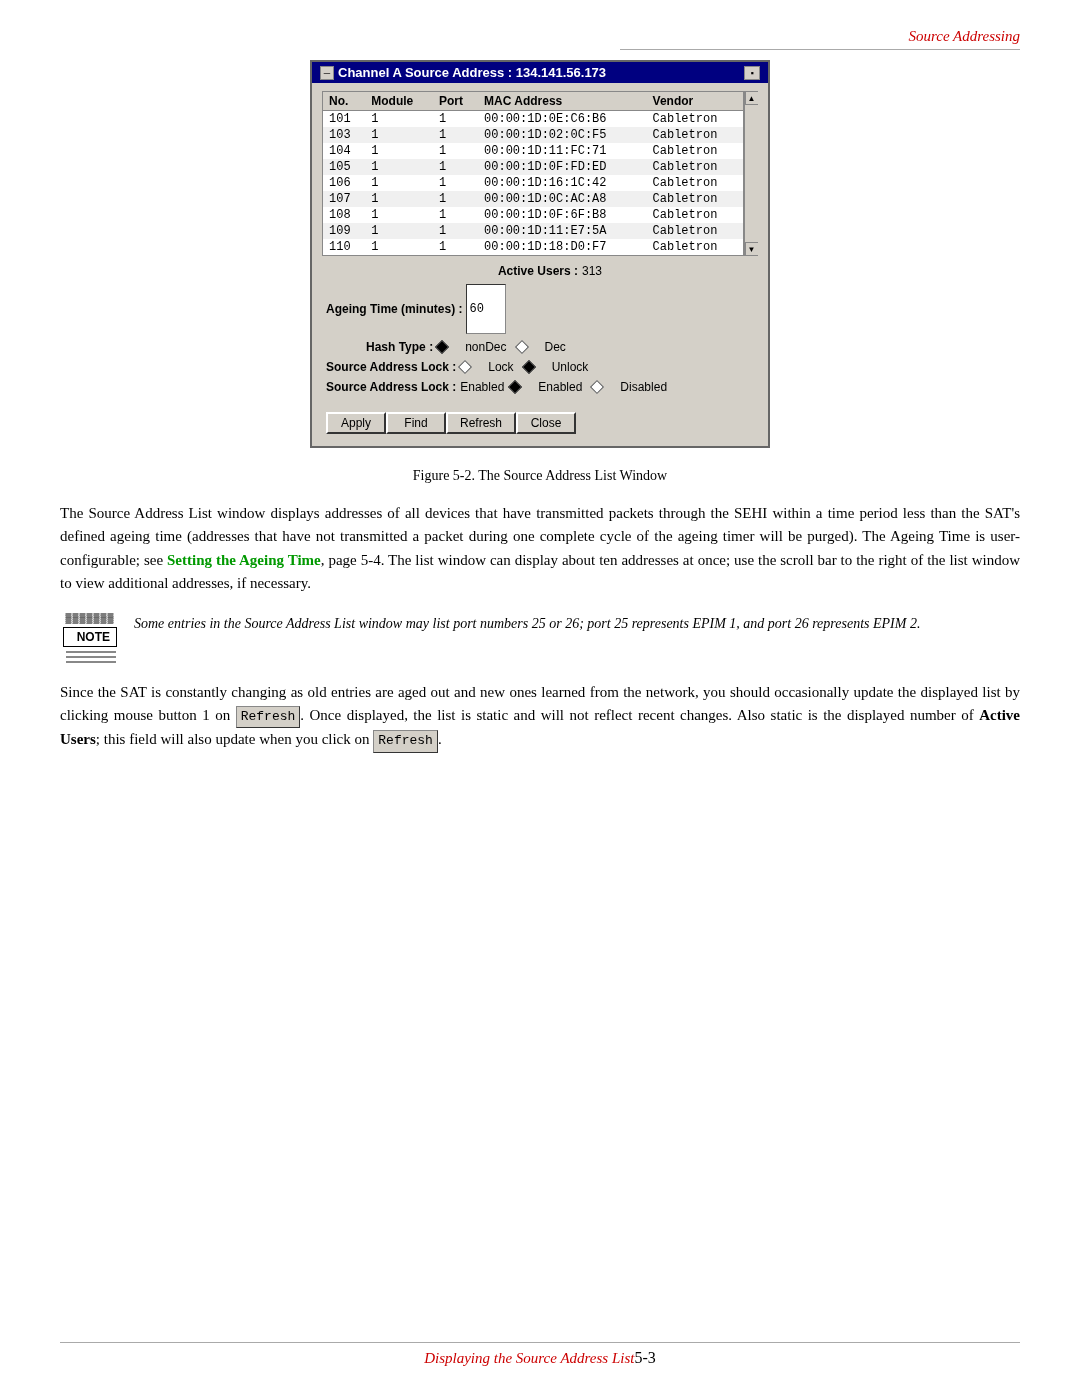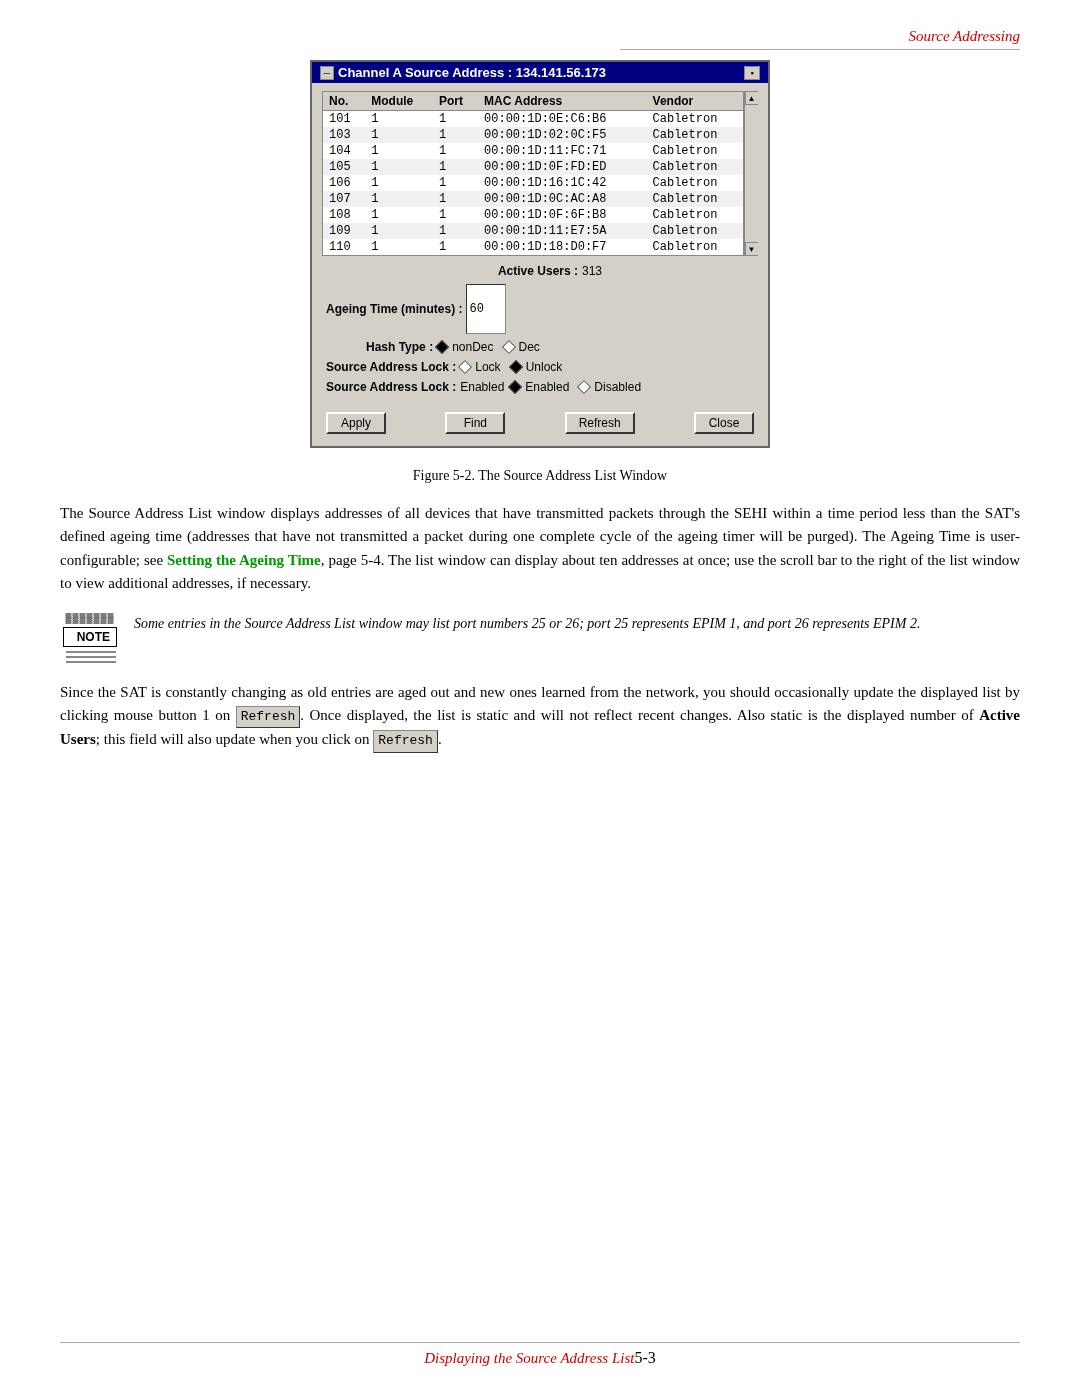--- a/index.html
+++ b/index.html
@@ -202,30 +202,29 @@
 
     .radio-group {
       display: flex;
       align-items: center;
       gap: 10px;
     }
 
     .radio-item {
       display: flex;
       align-items: center;
-      gap: 3px;
+      gap: 16px;
       font-size: 12px;
     }
 
     
     .button-row {
       display: flex;
-      gap: 8px;
       padding: 8px 4px 4px 4px;
-      justify-content: space-between;
+      justify-content: flex-start;
     }
 
     .win-btn {
       background: #d4d0c8;
       border: 2px outset #fff;
       border-right-color: #888;
       border-bottom-color: #888;
       font-size: 12px;
       font-family: Arial, sans-serif;
       padding: 2px 12px;

